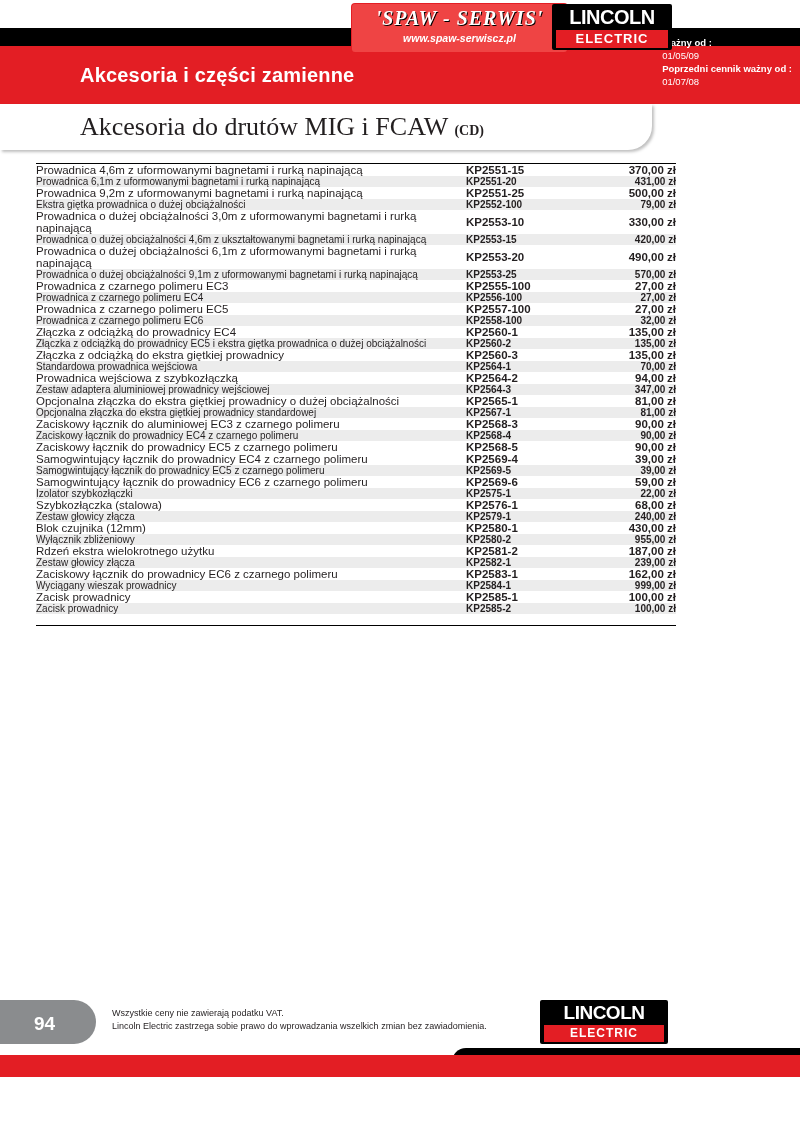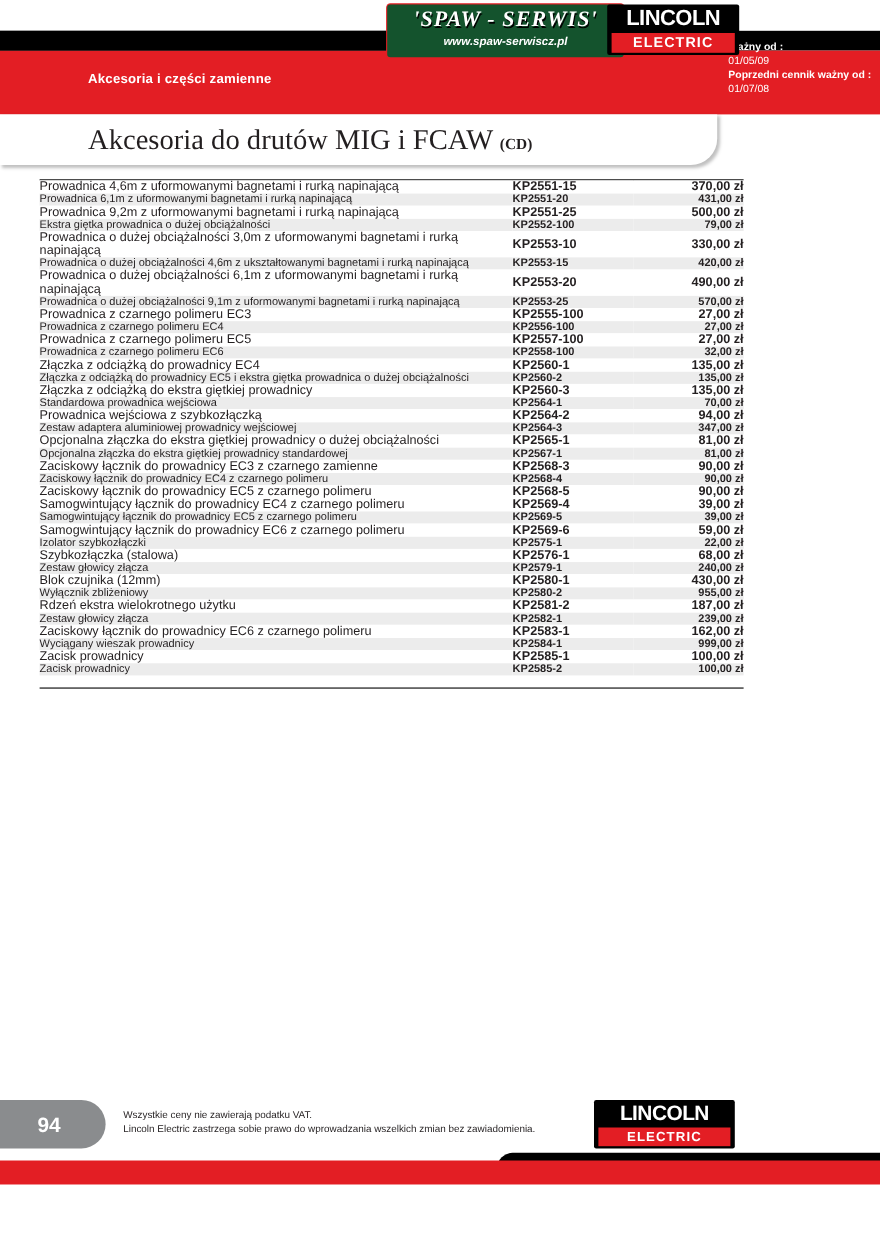--- a/index.html
+++ b/index.html
@@ -37,39 +37,39 @@
   .header-red {
     position: absolute;
     left: 0; top: 46px;
     width: 800px; height: 58px;
     background: #e31e24;
   }
   .header-title {
     position: absolute;
     left: 80px; top: 64px;
     color: #ffffff;
-    font-size: 12px;
+    font-size: 20px;
     font-weight: bold;
     letter-spacing: 0.2px;
   }
   .validity {
     position: absolute;
     right: 8px; top: 36px;
     color: #ffffff;
     font-size: 9.5px;
     line-height: 13px;
   }
   .validity b { font-weight: bold; }
 
   
   .logo-spaw {
     position: absolute;
     left: 352px; top: 4px;
     width: 215px; height: 48px;
-    background: #14532d;
+    background: #ef4444;
     border-radius: 3px;
     text-align: center;
     box-shadow: 0 0 0 1px #e31e24;
   }
   .logo-spaw .ls1 {
     display: block;
     margin-top: 3px;
     color: #ffffff;
     font-family: "Liberation Serif", serif;
     font-style: italic;
@@ -388,21 +388,21 @@
           <td class="desc sz-1">Opcjonalna złączka do ekstra giętkiej prowadnicy o dużej obciążalności</td>
           <td class="code sz-1">KP2565-1</td>
           <td class="price sz-1">81,00 zł</td>
         </tr>
         <tr class="row-b">
           <td class="desc sz-2">Opcjonalna złączka do ekstra giętkiej prowadnicy standardowej</td>
           <td class="code sz-2">KP2567-1</td>
           <td class="price sz-2">81,00 zł</td>
         </tr>
         <tr class="row-a">
-          <td class="desc sz-1">Zaciskowy łącznik do prowadnicy EC3 z czarnego zamienne</td>
+          <td class="desc sz-1">Zaciskowy łącznik do aluminiowej EC3 z czarnego polimeru</td>
           <td class="code sz-1">KP2568-3</td>
           <td class="price sz-1">90,00 zł</td>
         </tr>
         <tr class="row-b">
           <td class="desc sz-2">Zaciskowy łącznik do prowadnicy EC4 z czarnego polimeru</td>
           <td class="code sz-2">KP2568-4</td>
           <td class="price sz-2">90,00 zł</td>
         </tr>
         <tr class="row-a">
           <td class="desc sz-1">Zaciskowy łącznik do prowadnicy EC5 z czarnego polimeru</td>

